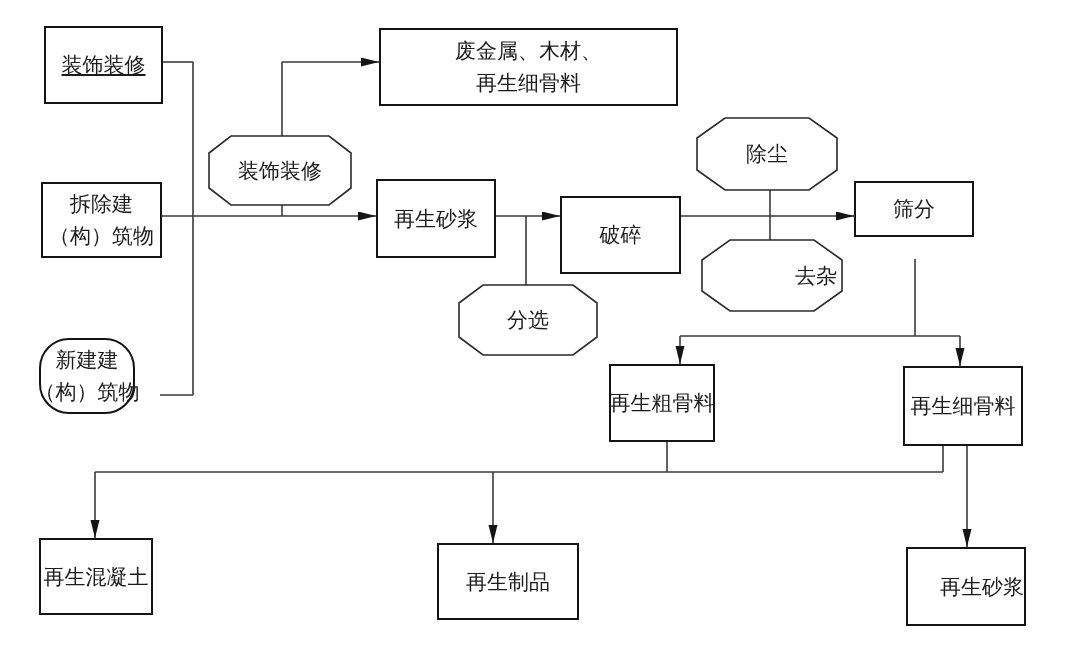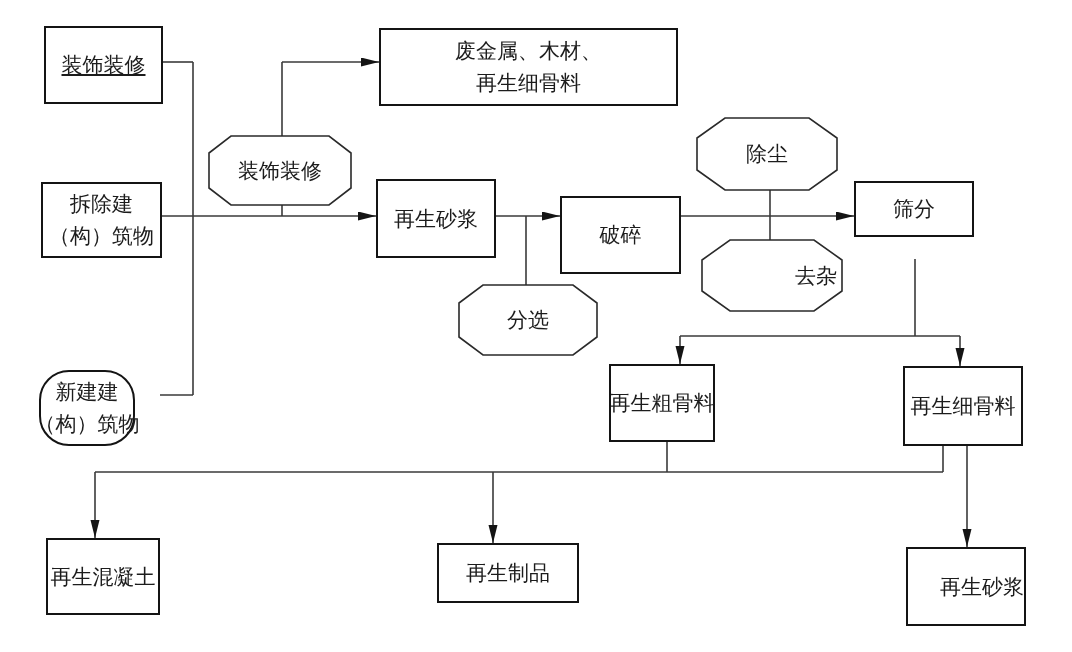--- a/index.html
+++ b/index.html
@@ -82,21 +82,21 @@
 
   <div class="node rect" style="left:44px; top:26px; width:119px; height:78px;text-decoration:underline;">
     <span>装饰装修</span>
   </div>
 
   <div class="node rect" style="left:41px; top:182px; width:121px; height:76px;">
     <span>拆除建</span>
     <span>（构）筑物</span>
   </div>
 
-  <div class="node rect" style="left:39px; top:370px; width:96px; height:76px;border-radius:30px;">
+  <div class="node rect" style="left:39px; top:338px; width:96px; height:76px;border-radius:30px;">
     <span>新建建</span>
     <span>（构）筑物</span>
   </div>
 
   <div class="node rect" style="left:379px; top:28px; width:299px; height:78px;">
     <span>废金属、木材、</span>
     <span>再生细骨料</span>
   </div>
 
   <div class="node rect" style="left:376px; top:179px; width:120px; height:79px;">
@@ -112,25 +112,25 @@
   </div>
 
   <div class="node rect" style="left:609px; top:364px; width:106px; height:78px;">
     <span>再生粗骨料</span>
   </div>
 
   <div class="node rect" style="left:903px; top:366px; width:120px; height:80px;align-items:center;">
     <span>再生细骨料</span>
   </div>
 
-  <div class="node rect" style="left:46px; top:538px; width:114px; height:77px;">
+  <div class="node rect" style="left:39px; top:538px; width:114px; height:77px;">
     <span>再生混凝土</span>
   </div>
 
-  <div class="node rect" style="left:437px; top:543px; width:142px; height:60px;">
+  <div class="node rect" style="left:437px; top:543px; width:142px; height:77px;">
     <span>再生制品</span>
   </div>
 
   <div class="node rect" style="left:906px; top:547px; width:120px; height:79px;padding-left:32px;">
     <span>再生砂浆</span>
   </div>
 
   <div class="node octlabel" style="left:209px; top:136px; width:142px; height:69px;">
     <span>装饰装修</span>
   </div>

